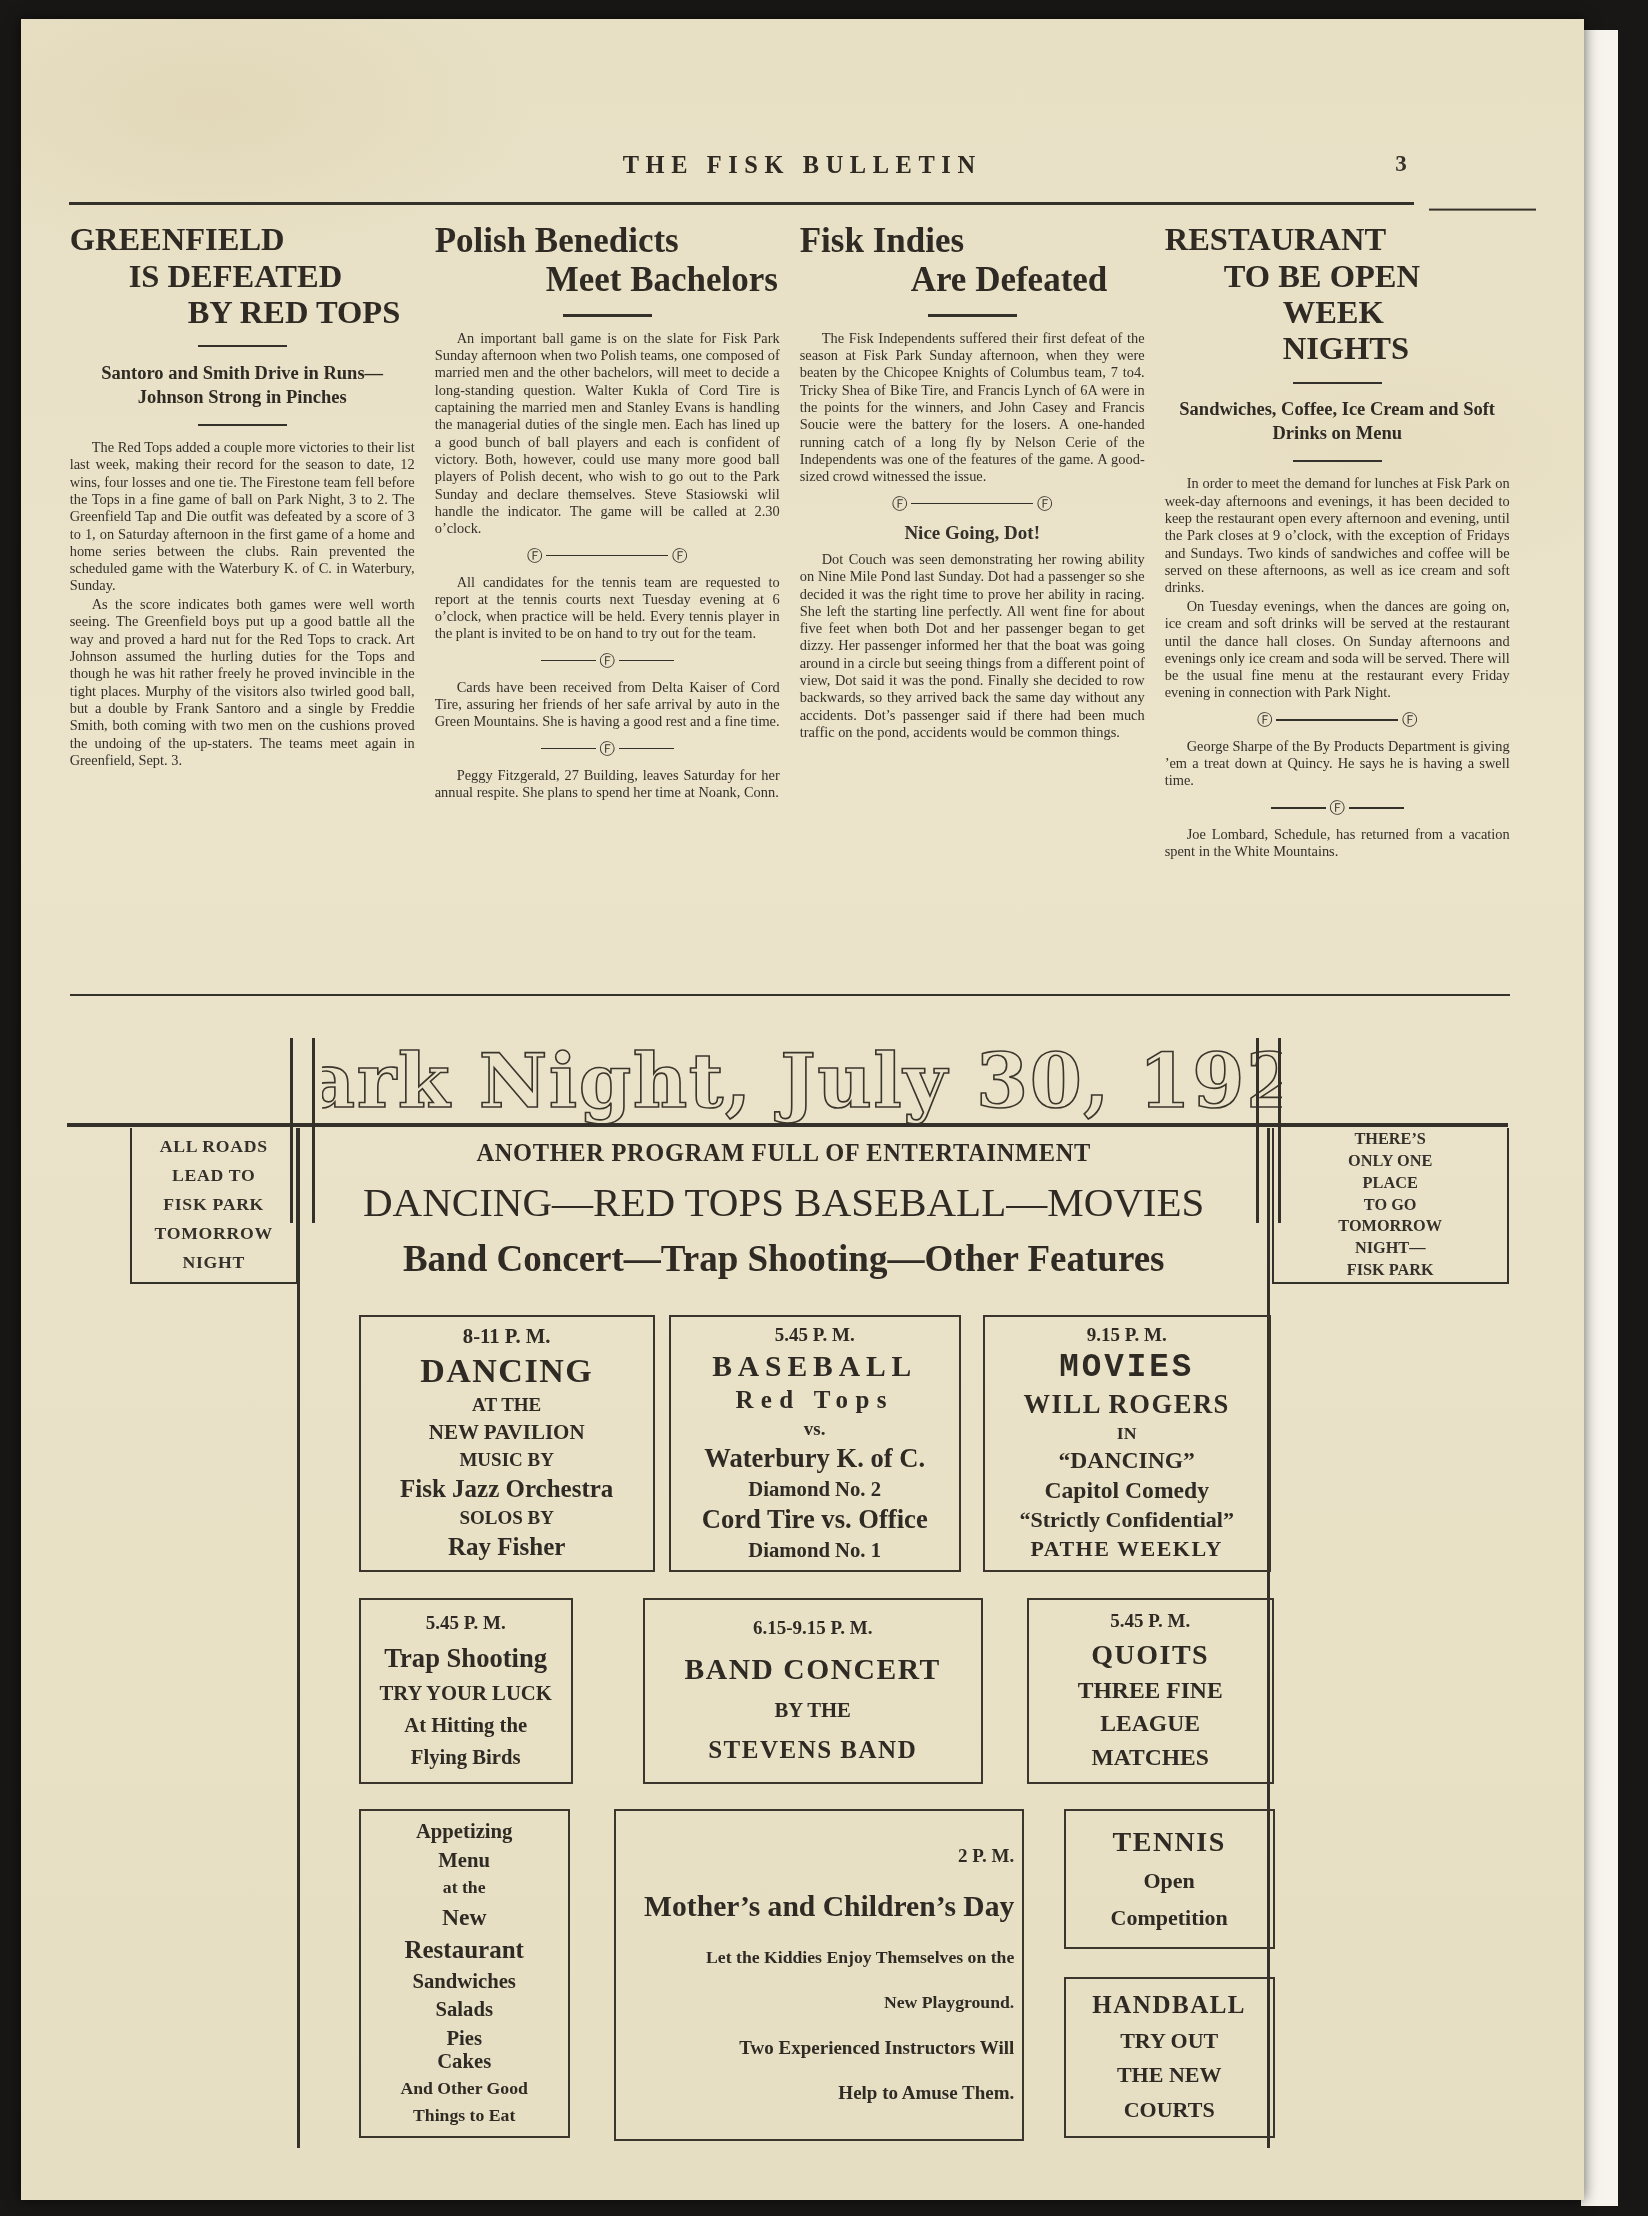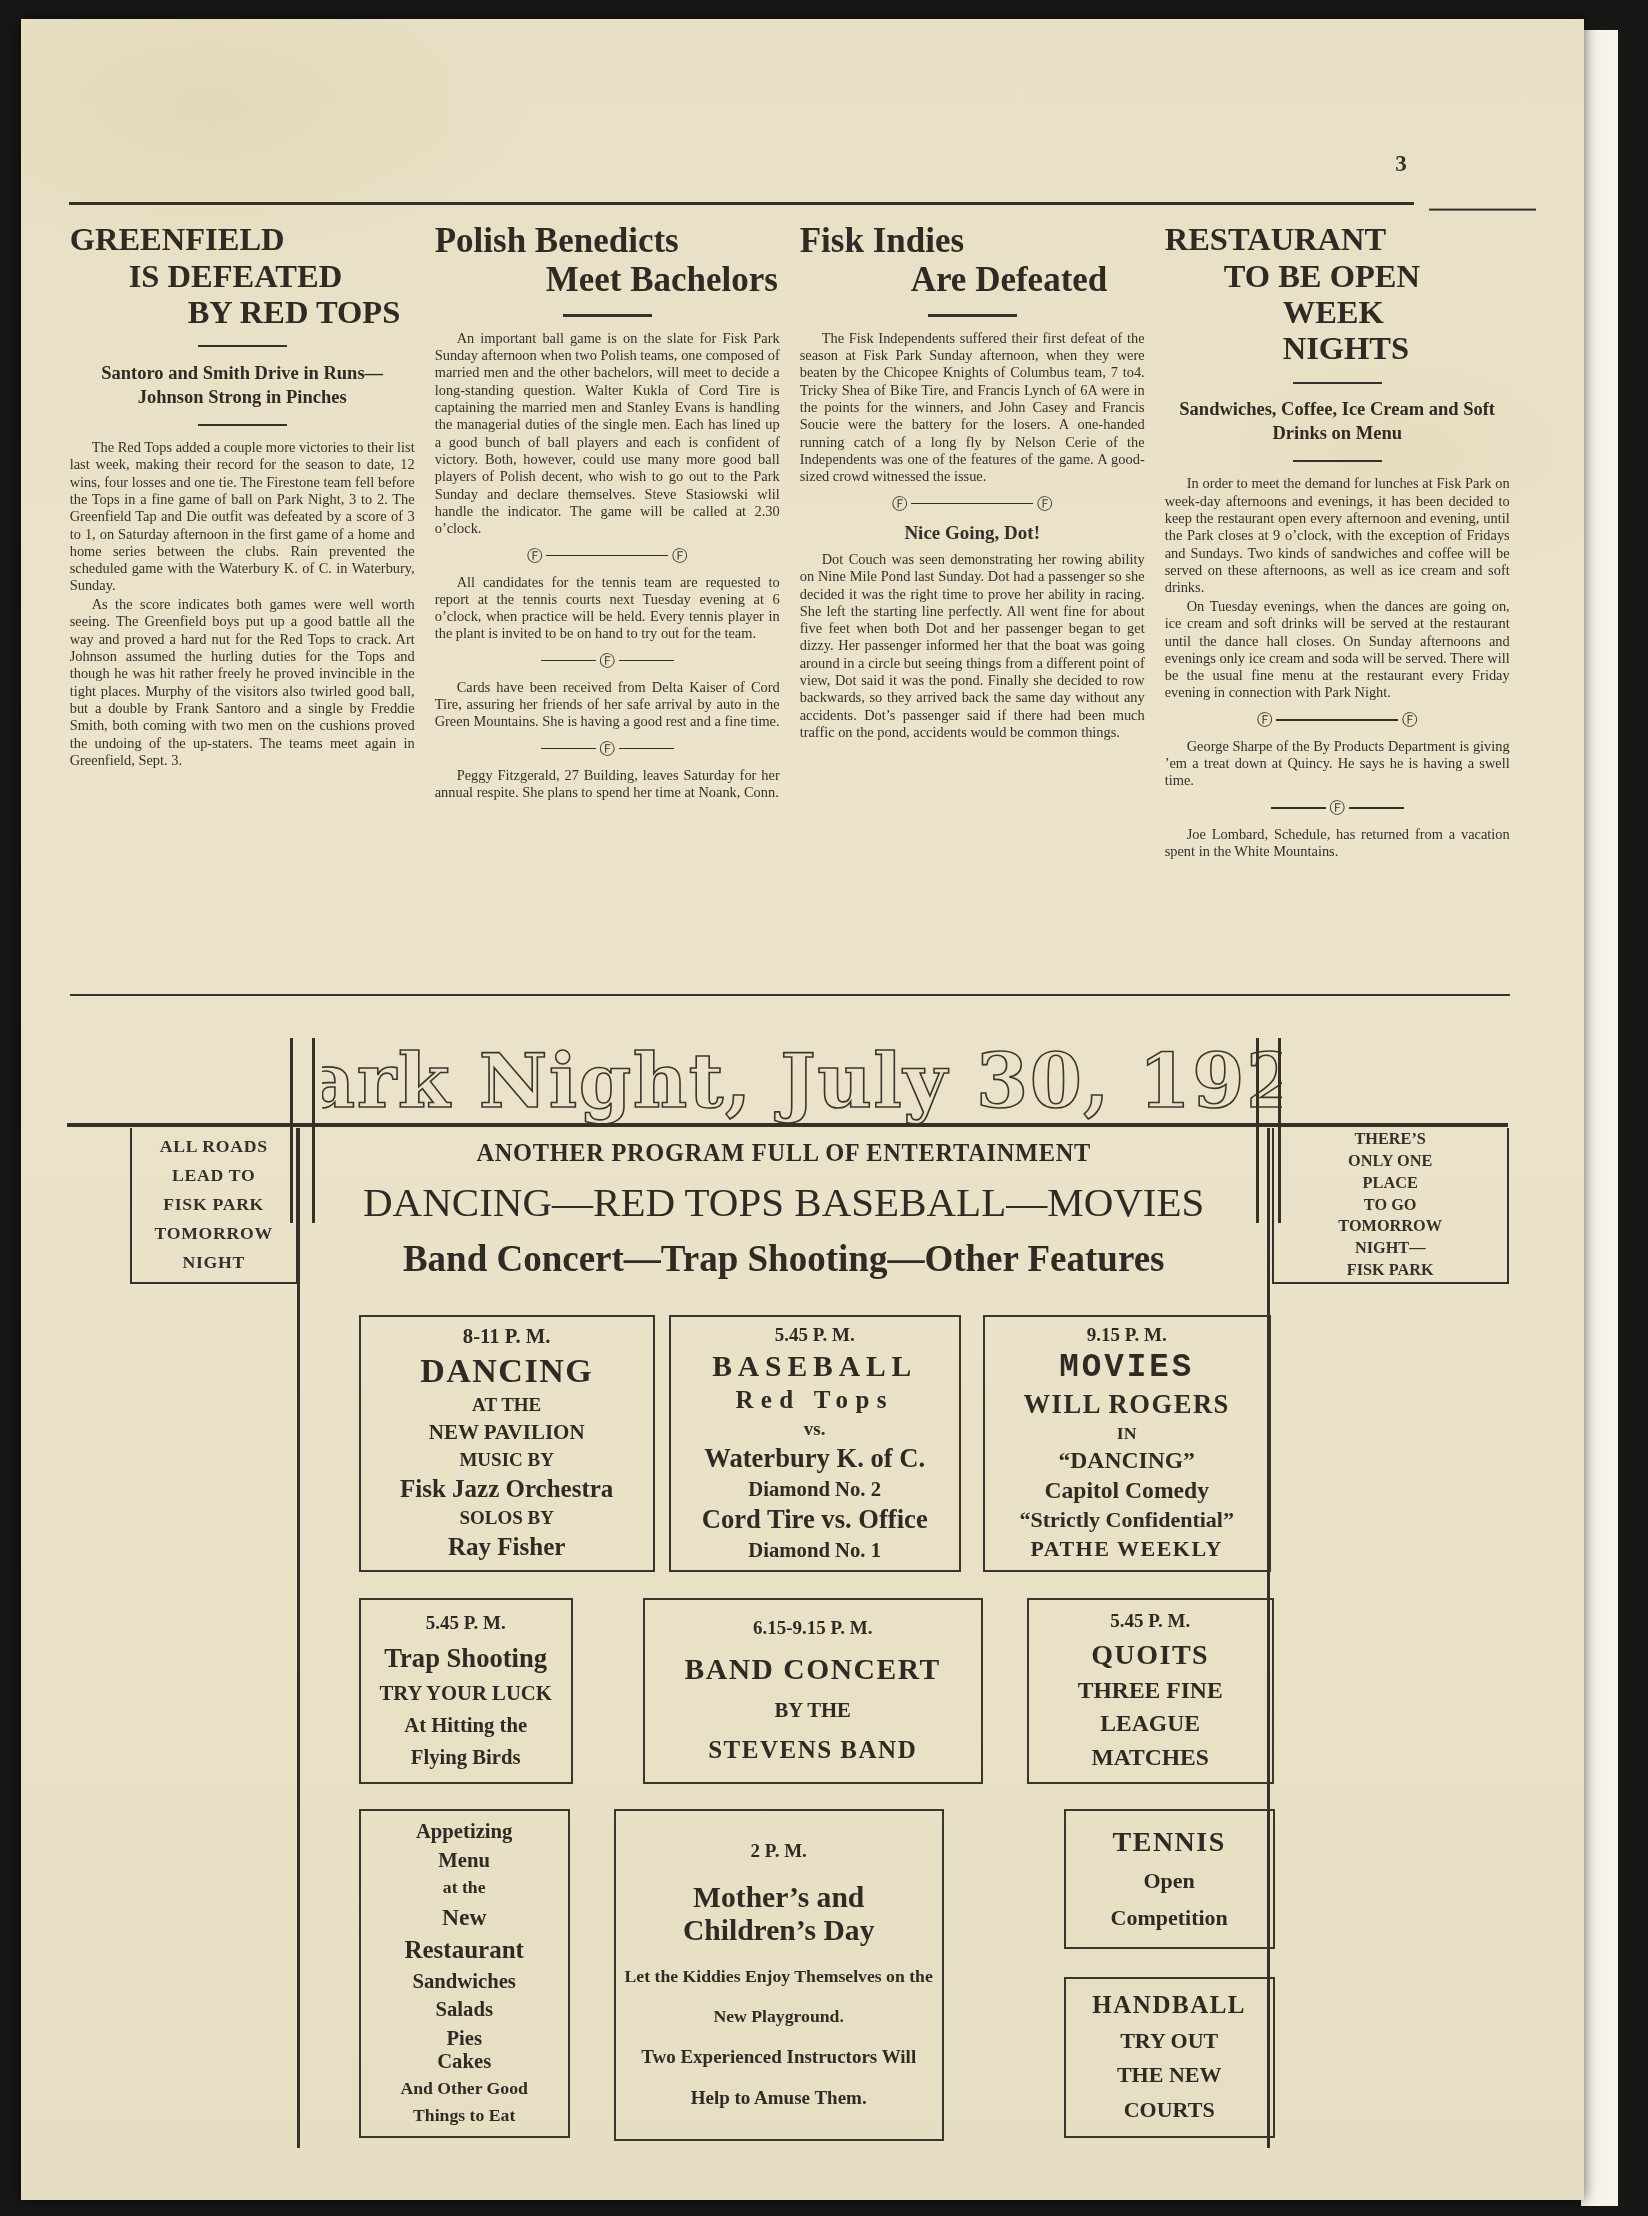--- a/index.html
+++ b/index.html
@@ -79,32 +79,33 @@
   .f38{font-size:28px;} .f40{font-size:29.6px;} .f42{font-size:21px;} .f44{font-size:32.5px;font-family:Liberation Mono, monospace;} .f46{font-size:34px;}
   .sp2{letter-spacing:1.5px;} .sp4{letter-spacing:3px;} .sp8{letter-spacing:5.9px;} .sp10{letter-spacing:7.4px;}
   .pies-row{display:flex;justify-content:space-between;padding:0 25px;}
   #box-dancing{left:338px;top:293px;width:296px;height:257px;}
   #box-baseball{left:648px;top:293px;width:292px;height:257px;}
   #box-movies{left:962px;top:293px;width:288px;height:257px;}
   #box-trap{left:338px;top:576px;width:214px;height:186px;}
   #box-band{left:622px;top:576px;width:340px;height:186px;}
   #box-quoits{left:1006px;top:576px;width:247px;height:186px;}
   #box-menu{left:338px;top:787px;width:211px;height:329px;}
-  #box-mothers{left:593px;top:787px;width:330px;height:332px;padding:10.3px 7.4px;}
+  #box-mothers{left:593px;top:787px;width:410px;height:332px;padding:10.3px 7.4px;text-align:right;}
   #box-tennis{left:1043px;top:787px;width:211px;height:140px;}
   #box-handball{left:1043px;top:955px;width:211px;height:161px;}
 </style>
 </head>
 <body>
 
 <div class="edge-sheet"></div>
 
 <div class="paper">
 
   <div class="masthead">
+    <div class="masthead-title">THE FISK BULLETIN</div>
     <div class="page-number">3</div>
   </div>
   <div class="head-rule">
     <div class="long"></div>
     <div class="short"></div>
   </div>
 
   <div class="columns">
 
     <div class="col">

